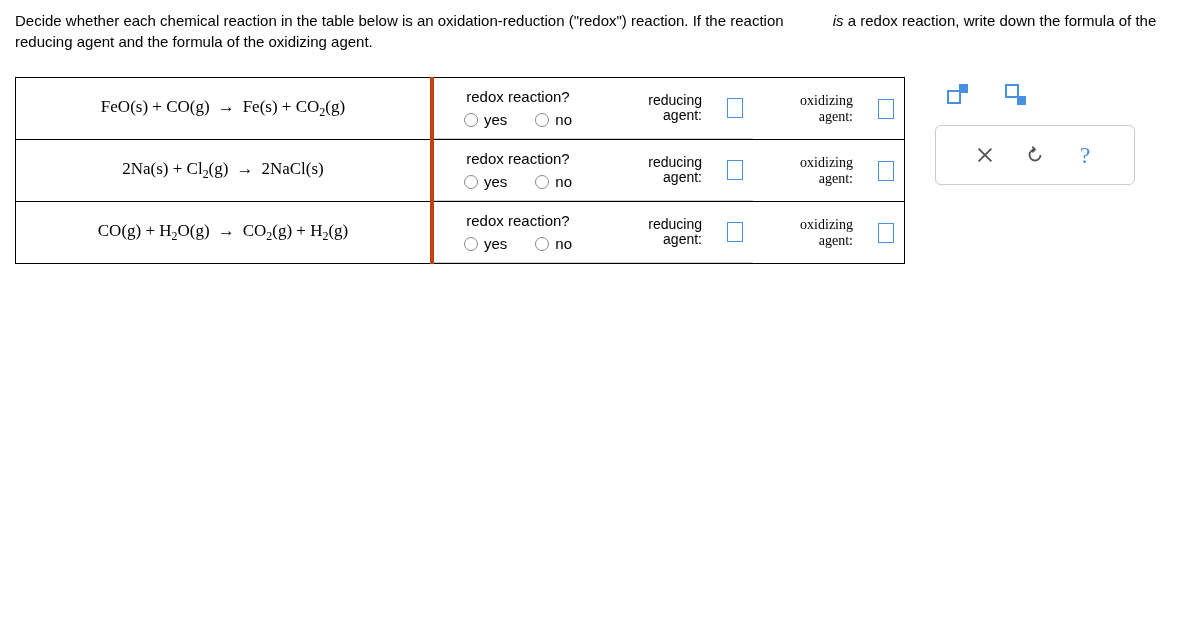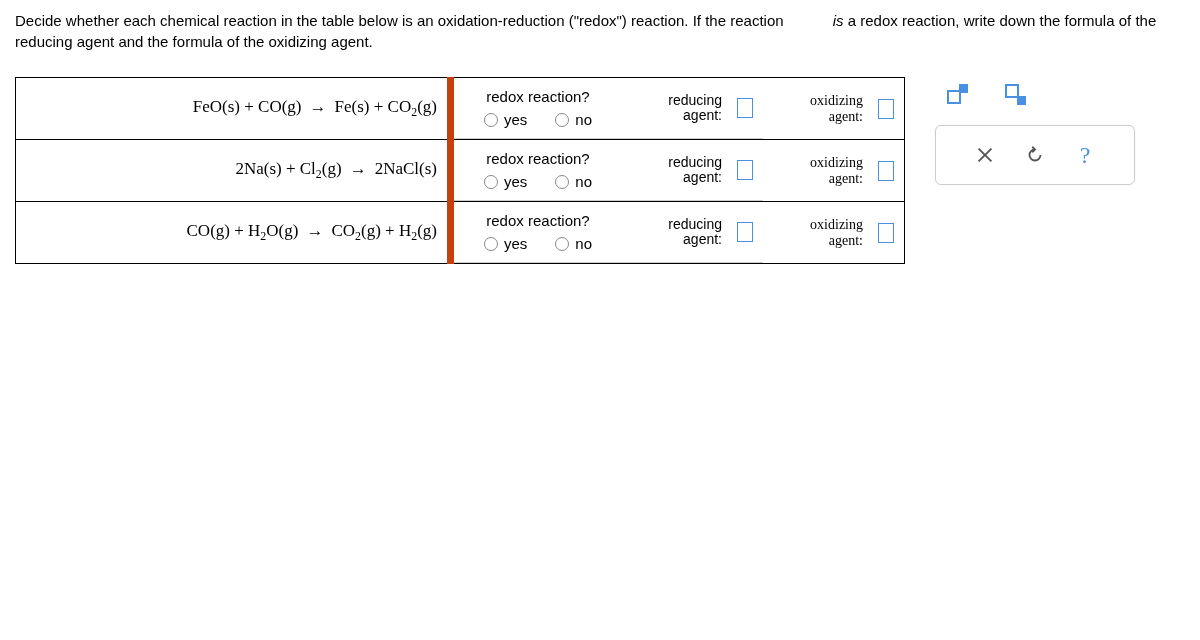--- a/index.html
+++ b/index.html
@@ -33,23 +33,23 @@
       width: 890px;
     }
     .reaction-table tr {
       border-bottom: 1px solid #000;
     }
     .reaction-table tr:last-child {
       border-bottom: none;
     }
     .reaction-cell {
       width: 580px;
-      border-right: 7px solid #c2410c;
+      border-right: 4px solid #c2410c;
       vertical-align: middle;
-      text-align: right;
+      text-align: center;
       font-family: 'Times New Roman', serif;
       font-size: 17px;
       padding: 10px;
     }
     .answer-cell {
       width: 310px;
       padding: 0;
     }
     .answer-inner {
       display: flex;
@@ -89,21 +89,21 @@
     }
     .radio-circle {
       width: 14px;
       height: 14px;
       border: 1.5px solid #888;
       border-radius: 50%;
       background: #fff;
     }
     .agent-row {
       justify-content: flex-start;
-      gap: 10px;
+      gap: 20px;
     }
     .agent-label {
       width: 90px;
       text-align: right;
       font-size: 14px;
       line-height: 1.1;
     }
     .input-box {
       width: 16px;
       height: 20px;

